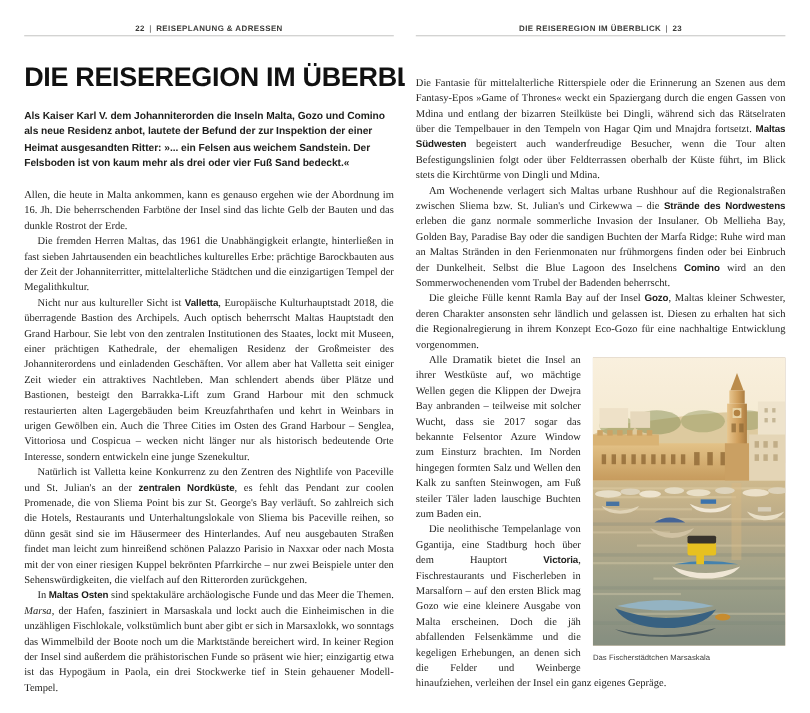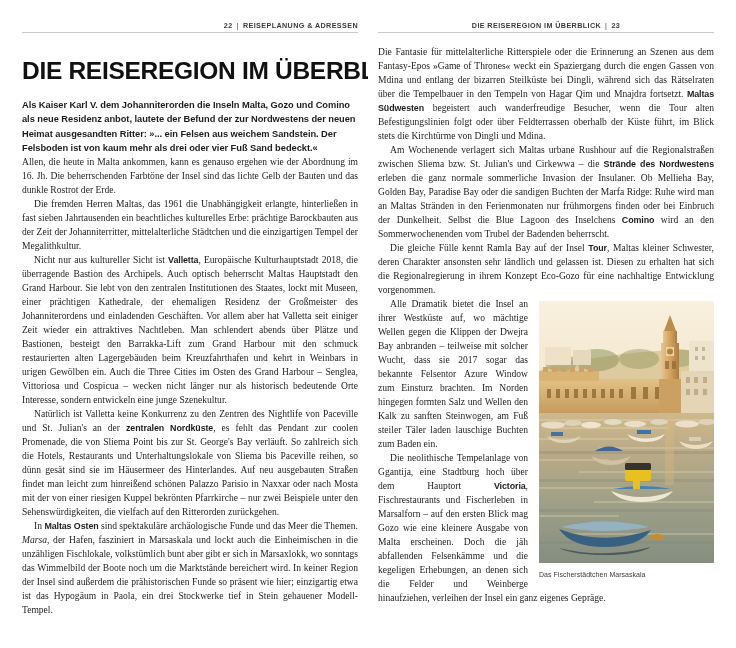--- a/index.html
+++ b/index.html
@@ -37,21 +37,21 @@
     font-size: 7.2px;
     font-weight: 700;
     letter-spacing: 0.055em;
     color: #3a3a38;
     text-transform: uppercase;
     padding-top: 22px;
     padding-bottom: 3px;
     line-height: 1;
     white-space: nowrap;
   }
-  .runhead.left  { text-align: right; }
+  .runhead.left  { text-align: center; }
   .runhead.right { text-align: center; }
   .runhead .sep { display: inline-block; padding: 0 4px; font-weight: 400; }
   .rule {
     height: 1px;
     background: #c9c9c7;
     width: 100%;
     margin-bottom: 0;
   }
 
   
@@ -85,21 +85,21 @@
     text-align: justify;
     text-justify: inter-word;
     hyphens: manual;
     color: #1d1d1b;
   }
   .body-col p {
     margin: 0;
     text-indent: 12px;
   }
   .body-col p.first { text-indent: 0; }
-  .left-body { }
+  .left-body { margin-top: 16px; }
   .right-body { margin-top: 0; }
 
   b.hl {
     font-family: "Liberation Sans", "DejaVu Sans", sans-serif;
     font-weight: 700;
     font-size: 8.9px;
     letter-spacing: -0.01em;
   }
   i.it { font-style: italic; }
 
@@ -136,43 +136,43 @@
 
   <div class="page page-left">
 
     <div class="runhead left">
       <span>22</span><span class="sep">|</span><span>REISEPLANUNG &amp; ADRESSEN</span>
     </div>
     <div class="rule"></div>
 
     <h1 class="chapter-title">DIE REISEREGION IM ÜBERBLICK</h1>
 
-    <p class="lead">Als Kaiser Karl V. dem Johanniterorden die Inseln Malta, Gozo und Comino als neue Residenz anbot, lautete der Befund der zur Nordwestens der neuen Heimat ausgesandten Ritter: »... ein Felsen aus weichem Sandstein. Der Felsboden ist von kaum mehr als drei oder vier Fuß Sand bedeckt.«</p>
+    <p class="lead">Als Kaiser Karl V. dem Johanniterorden die Inseln Malta, Gozo und Comino als neue Residenz anbot, lautete der Befund der zur Inspektion der einer Heimat ausgesandten Ritter: »... ein Felsen aus weichem Sandstein. Der Felsboden ist von kaum mehr als drei oder vier Fuß Sand bedeckt.«</p>
 
     <div class="body-col left-body">
       <p class="first">Allen, die heute in Malta ankommen, kann es genauso ergehen wie der Abordnung im 16. Jh. Die beherrschenden Farbtöne der Insel sind das lichte Gelb der Bauten und das dunkle Rostrot der Erde.</p>
       <p>Die fremden Herren Maltas, das 1961 die Unabhängigkeit erlangte, hinterließen in fast sieben Jahrtausenden ein beachtliches kulturelles Erbe: prächtige Barockbauten aus der Zeit der Johanniterritter, mittelalterliche Städtchen und die einzigartigen Tempel der Megalithkultur.</p>
       <p>Nicht nur aus kultureller Sicht ist <b class="hl">Valletta</b>, Europäische Kulturhauptstadt 2018, die überragende Bastion des Archipels. Auch optisch beherrscht Maltas Hauptstadt den Grand Harbour. Sie lebt von den zentralen Institutionen des Staates, lockt mit Museen, einer prächtigen Kathedrale, der ehemaligen Residenz der Großmeister des Johanniterordens und einladenden Geschäften. Vor allem aber hat Valletta seit einiger Zeit wieder ein attraktives Nachtleben. Man schlendert abends über Plätze und Bastionen, besteigt den Barrakka-Lift zum Grand Harbour mit den schmuck restaurierten alten Lagergebäuden beim Kreuzfahrthafen und kehrt in Weinbars in urigen Gewölben ein. Auch die Three Cities im Osten des Grand Harbour – Senglea, Vittoriosa und Cospicua – wecken nicht länger nur als historisch bedeutende Orte Interesse, sondern entwickeln eine junge Szenekultur.</p>
       <p>Natürlich ist Valletta keine Konkurrenz zu den Zentren des Nightlife von Paceville und St. Julian's an der <b class="hl">zentralen Nordküste</b>, es fehlt das Pendant zur coolen Promenade, die von Sliema Point bis zur St. George's Bay verläuft. So zahlreich sich die Hotels, Restaurants und Unterhaltungslokale von Sliema bis Paceville reihen, so dünn gesät sind sie im Häusermeer des Hinterlandes. Auf neu ausgebauten Straßen findet man leicht zum hinreißend schönen Palazzo Parisio in Naxxar oder nach Mosta mit der von einer riesigen Kuppel bekrönten Pfarrkirche – nur zwei Beispiele unter den Sehenswürdigkeiten, die vielfach auf den Ritterorden zurückgehen.</p>
       <p>In <b class="hl">Maltas Osten</b> sind spektakuläre archäologische Funde und das Meer die Themen. <i class="it">Marsa</i>, der Hafen, fasziniert in Marsaskala und lockt auch die Einheimischen in die unzähligen Fischlokale, volkstümlich bunt aber gibt er sich in Marsaxlokk, wo sonntags das Wimmelbild der Boote noch um die Marktstände bereichert wird. In keiner Region der Insel sind außerdem die prähistorischen Funde so präsent wie hier; einzigartig etwa ist das Hypogäum in Paola, ein drei Stockwerke tief in Stein gehauener Modell-Tempel.</p>
     </div>
   </div>
 
   <div class="page page-right">
 
     <div class="runhead right">
       <span>DIE REISEREGION IM ÜBERBLICK</span><span class="sep">|</span><span>23</span>
     </div>
     <div class="rule"></div>
 
-    <div class="body-col right-body clearfix" style="margin-top:12px;">
+    <div class="body-col right-body clearfix" style="margin-top:36px;">
 
       <p class="first">Die Fantasie für mittelalterliche Ritterspiele oder die Erinnerung an Szenen aus dem Fantasy-Epos »Game of Thrones« weckt ein Spaziergang durch die engen Gassen von Mdina und entlang der bizarren Steilküste bei Dingli, während sich das Rätselraten über die Tempelbauer in den Tempeln von Hagar Qim und Mnajdra fortsetzt. <b class="hl">Maltas Südwesten</b> begeistert auch wanderfreudige Besucher, wenn die Tour alten Befestigungslinien folgt oder über Feldterrassen oberhalb der Küste führt, im Blick stets die Kirchtürme von Dingli und Mdina.</p>
       <p>Am Wochenende verlagert sich Maltas urbane Rushhour auf die Regionalstraßen zwischen Sliema bzw. St. Julian's und Cirkewwa – die <b class="hl">Strände des Nordwestens</b> erleben die ganz normale sommerliche Invasion der Insulaner. Ob Mellieha Bay, Golden Bay, Paradise Bay oder die sandigen Buchten der Marfa Ridge: Ruhe wird man an Maltas Stränden in den Ferienmonaten nur frühmorgens finden oder bei Einbruch der Dunkelheit. Selbst die Blue Lagoon des Inselchens <b class="hl">Comino</b> wird an den Sommerwochenenden vom Trubel der Badenden beherrscht.</p>
-      <p>Die gleiche Fülle kennt Ramla Bay auf der Insel <b class="hl">Tour</b>, Maltas kleiner Schwester, deren Charakter ansonsten sehr ländlich und gelassen ist. Diesen zu erhalten hat sich die Regionalregierung in ihrem Konzept Eco-Gozo für eine nachhaltige Entwicklung vorgenommen.</p>
+      <p>Die gleiche Fülle kennt Ramla Bay auf der Insel <b class="hl">Gozo</b>, Maltas kleiner Schwester, deren Charakter ansonsten sehr ländlich und gelassen ist. Diesen zu erhalten hat sich die Regionalregierung in ihrem Konzept Eco-Gozo für eine nachhaltige Entwicklung vorgenommen.</p>
 
       <div class="figure">
         <div class="photo">
           <svg viewBox="0 0 175 262" preserveAspectRatio="none" aria-hidden="true">
             <defs>
               <linearGradient id="sky" x1="0" y1="0" x2="0" y2="1">
                 <stop offset="0%" stop-color="#fbf6ea"></stop>
                 <stop offset="60%" stop-color="#f6eeda"></stop>
                 <stop offset="100%" stop-color="#efe1c2"></stop>
               </linearGradient>

